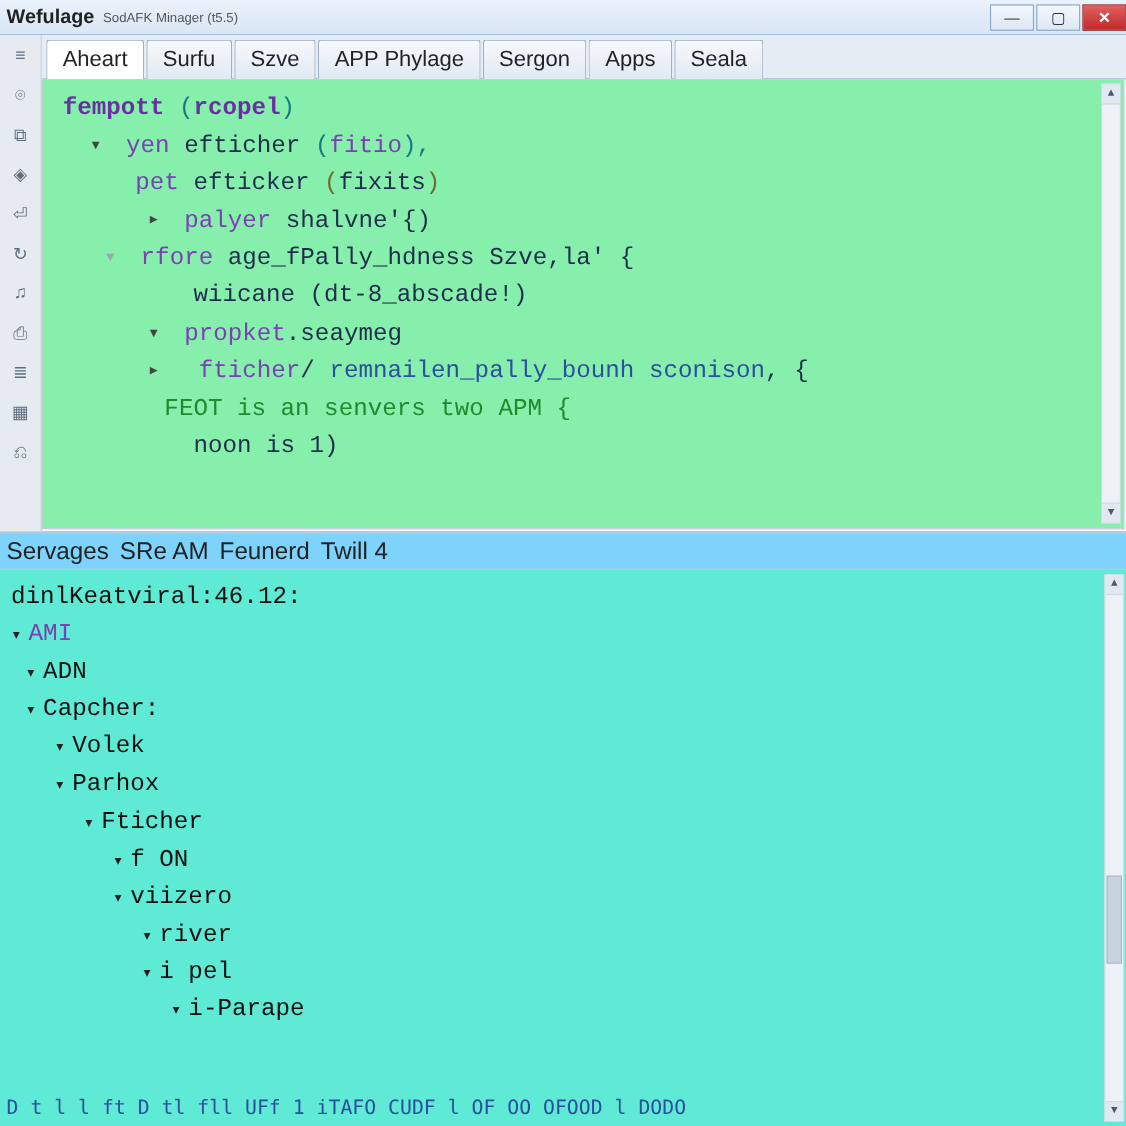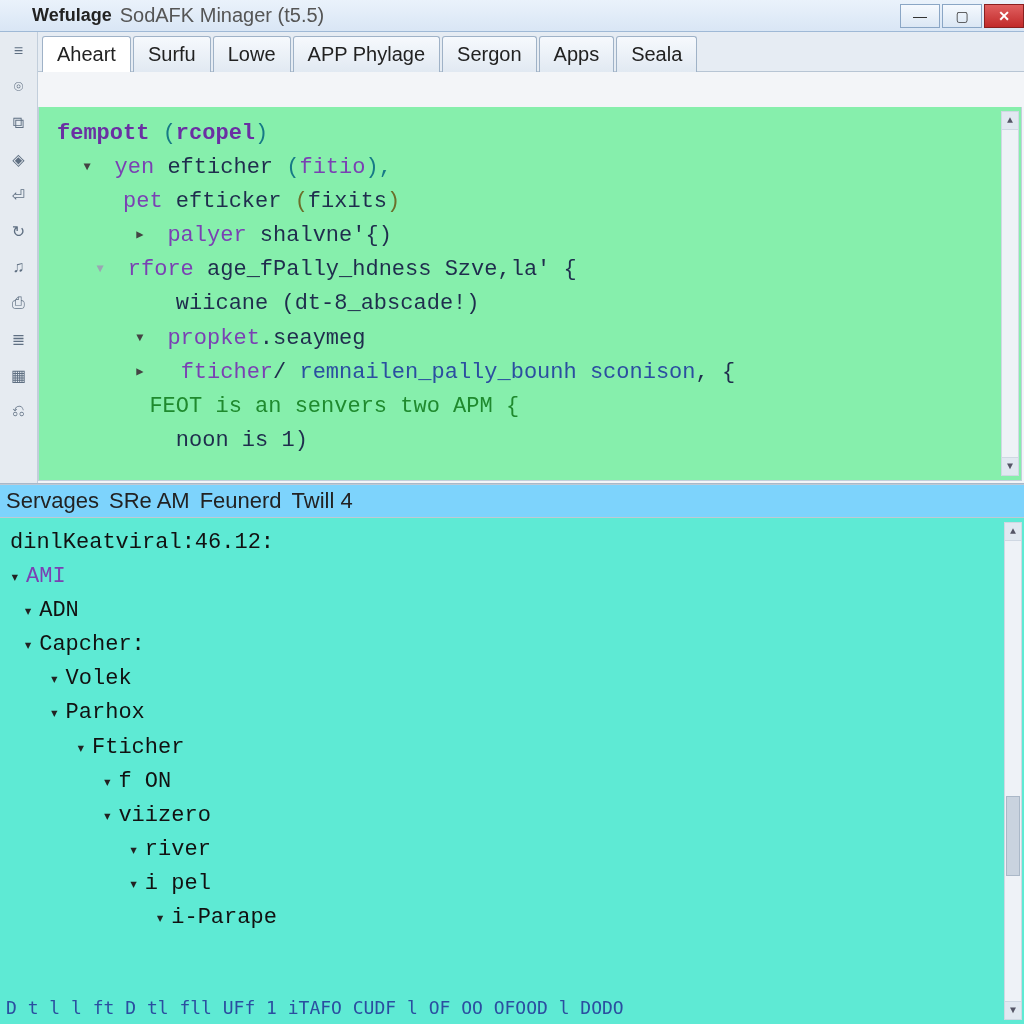--- a/index.html
+++ b/index.html
@@ -3,39 +3,39 @@
 <meta charset="utf-8">
 <style>
   * { box-sizing: border-box; margin: 0; padding: 0; }
   html, body { width: 1024px; height: 1024px; overflow: hidden; font-family: "Segoe UI", Tahoma, sans-serif; background: #e8eef4; }
   .titlebar {
     height: 32px; width: 100%;
     background: linear-gradient(#eaf2fb, #d9e6f5);
     border-bottom: 1px solid #9fb9d6;
     display: flex; align-items: center; padding-left: 6px;
   }
-  .titlebar .appname { font-weight: 700; font-size: 18px; color: #222; margin-right: 8px; margin-left: 26px; }
-  .titlebar .subtitle { font-size: 20px; color: #555; }
+  .titlebar .appname { font-weight: 700; font-size: 18px; color: #222; margin-right: 8px; }
+  .titlebar .subtitle { font-size: 12px; color: #555; }
   .titlebar .winbtns { margin-left: auto; display: flex; }
   .winbtn {
     width: 40px; height: 24px; border: 1px solid #8aa6c5; background: linear-gradient(#f5f9fe,#dbe7f4);
     margin-left: 2px; display:flex; align-items:center; justify-content:center;
     font-size: 14px; color:#333;
   }
   .winbtn.close { background: linear-gradient(#e06060,#c12a2a); color:#fff; border-color:#8a1f1f; font-weight:700; }
   .workarea { display:flex; height: 452px; background:#f3f5f8; border-bottom:1px solid #a9b8c8; }
   .sidebar {
     width: 38px; background:#e6ebf1; border-right:1px solid #c2cedb;
     display:flex; flex-direction:column; align-items:center; padding-top:6px; gap:10px;
   }
   .sidebar .sicon {
     width:26px; height:26px; display:flex; align-items:center; justify-content:center;
     color:#5f6f82; font-size:16px;
   }
-  .mainpane { flex:1; display:flex; flex-direction:column; position:relative;gap:35px; }
+  .mainpane { flex:1; display:flex; flex-direction:column; position:relative; }
   .tabbar {
     height: 40px; background:#e6ecf3; border-bottom:1px solid #b7c5d4;
     display:flex; align-items:flex-end; padding-left:4px;
   }
   .tab {
     padding: 6px 14px 6px 14px; border:1px solid #9fb2c7; border-bottom:none;
     background: linear-gradient(#f6f9fd,#e1e9f2);
     margin-right:2px; font-size:20px; color:#222; border-radius:3px 3px 0 0;
     position:relative; top:1px;
   }
@@ -123,21 +123,21 @@
     <div class="sicon">⎙</div>
     <div class="sicon">≣</div>
     <div class="sicon">▦</div>
     <div class="sicon">⎌</div>
   </div>
 
   <div class="mainpane">
     <div class="tabbar">
       <div class="tab active">Aheart</div>
       <div class="tab">Surfu</div>
-      <div class="tab">Lowe</div>
+      <div class="tab">Szve</div>
       <div class="tab">APP Phylage</div>
       <div class="tab">Sergon</div>
       <div class="tab">Apps</div>
       <div class="tab">Seala</div>
     </div>
 
     <div class="editor">
       <div class="line"><span class="kw-purple-bold">fempott</span> <span class="paren-teal">(</span><span class="kw-purple-bold">rcopel</span><span class="paren-teal">)</span></div>
       <div class="line">  <span class="tri down"></span> <span class="kw-purple">yen</span> <span class="kw-navy">efticher</span> <span class="paren-teal">(</span><span class="kw-purple">fitio</span><span class="paren-teal">),</span></div>
       <div class="line">     <span class="kw-purple">pet</span> <span class="kw-navy">efticker</span> <span class="paren-olive">(</span><span class="kw-navy">fixits</span><span class="paren-olive">)</span></div>

